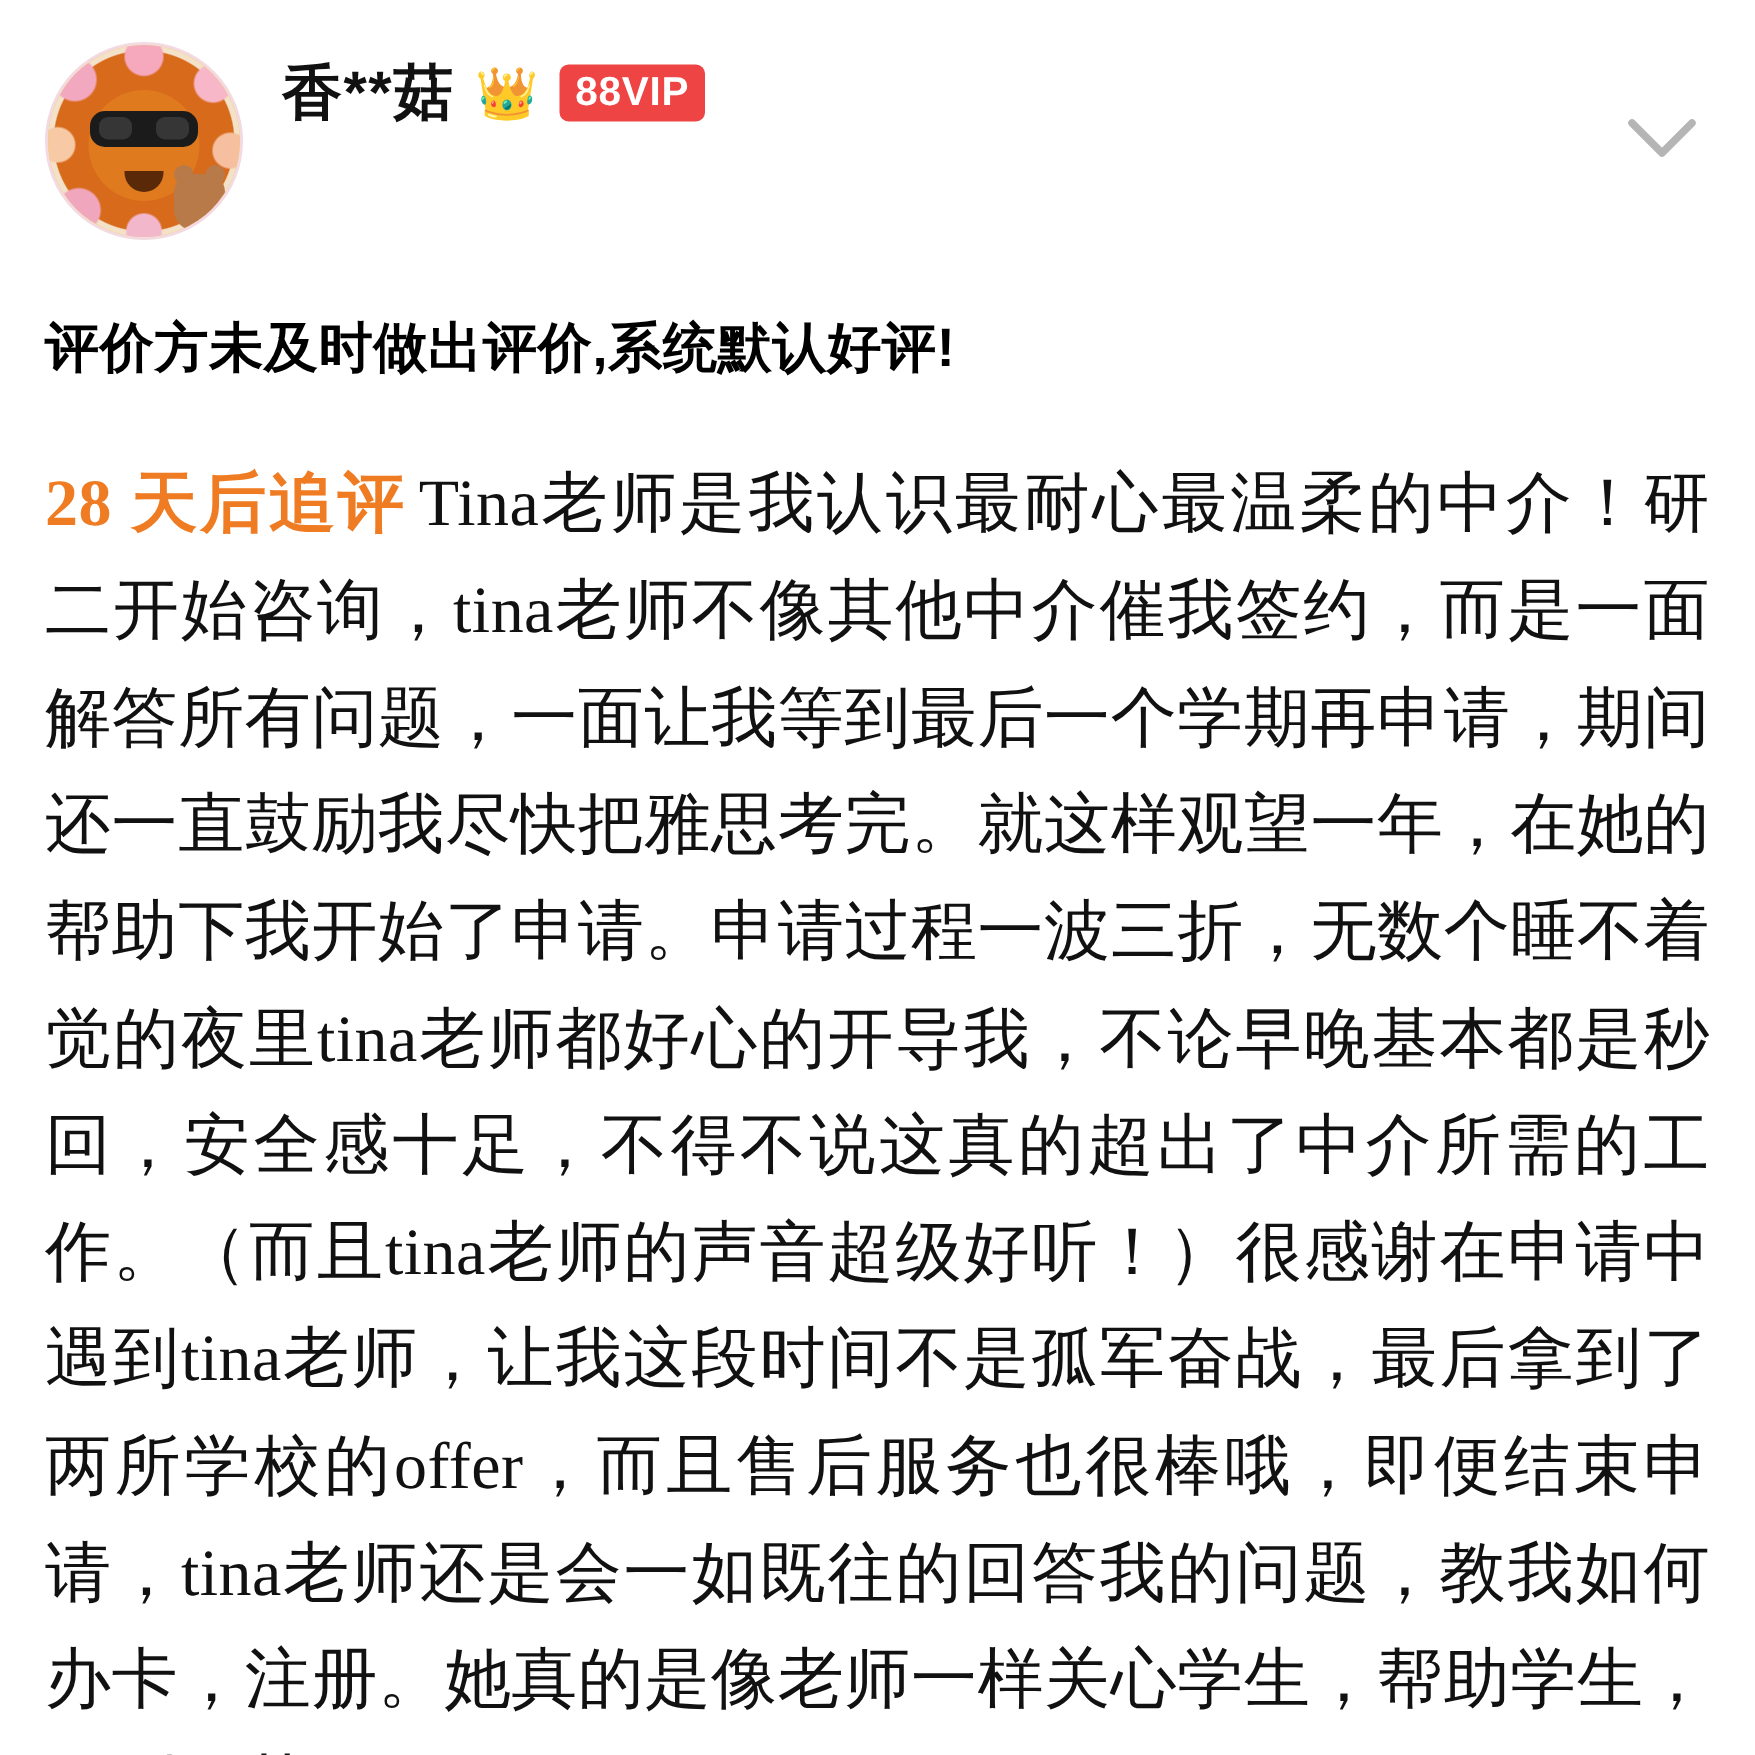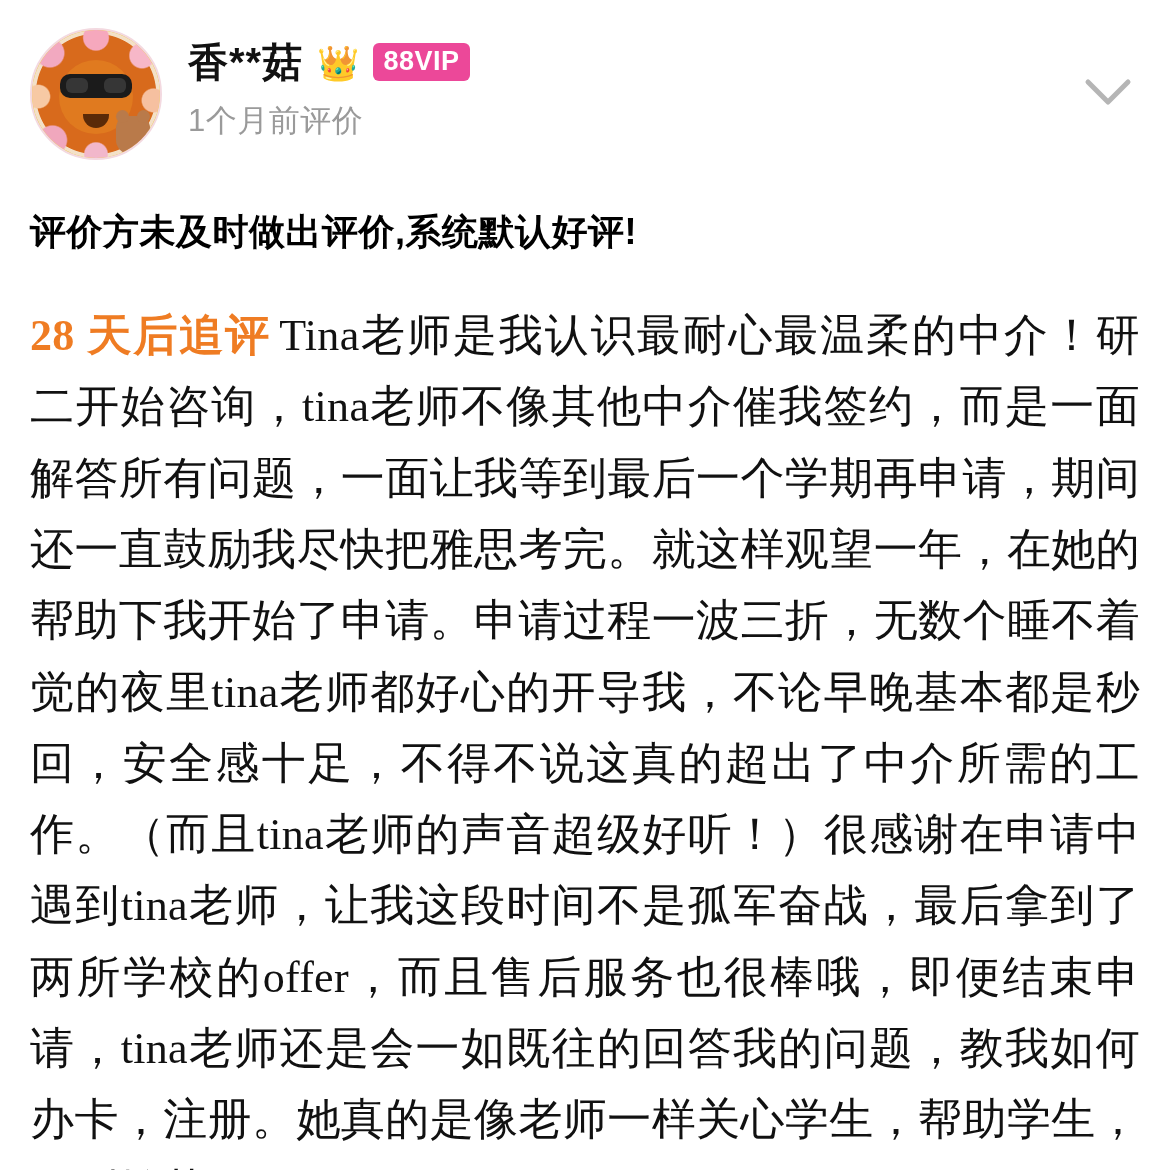--- a/index.html
+++ b/index.html
@@ -143,21 +143,21 @@
     line-height: 1.1;
     white-space: nowrap;
   }
   .crown-icon {
     font-size: 34px;
     line-height: 1;
     position: relative;
     top: 1px;
   }
   .vip-badge {
-    background: #ec4899;
+    background: #ef4444;
     color: #ffffff;
     font-size: 27px;
     font-weight: 700;
     border-radius: 6px;
     padding: 3px 10px 4px 10px;
     line-height: 1.15;
     letter-spacing: .5px;
     display: inline-block;
   }
 
@@ -220,21 +220,20 @@
       <div class="mouth"></div>
       <div class="bear"></div>
     </div>
 
     <div class="id-block">
       <div class="name-row">
         <span class="username">香**菇</span>
         <span class="crown-icon">👑</span>
         <span class="vip-badge">88VIP</span>
       </div>
-      <div class="timestamp">1个月前评价</div>
     </div>
 
     <div class="chevron">
       <svg width="48" height="30" viewBox="0 0 48 30" aria-hidden="true">
         <polyline points="4,5 24,25 44,5" fill="none" stroke="#b5b5b5" stroke-width="5" stroke-linecap="round" stroke-linejoin="round"></polyline>
       </svg>
     </div>
   </div>
 
   <div class="first-comment">评价方未及时做出评价,系统默认好评!</div>

